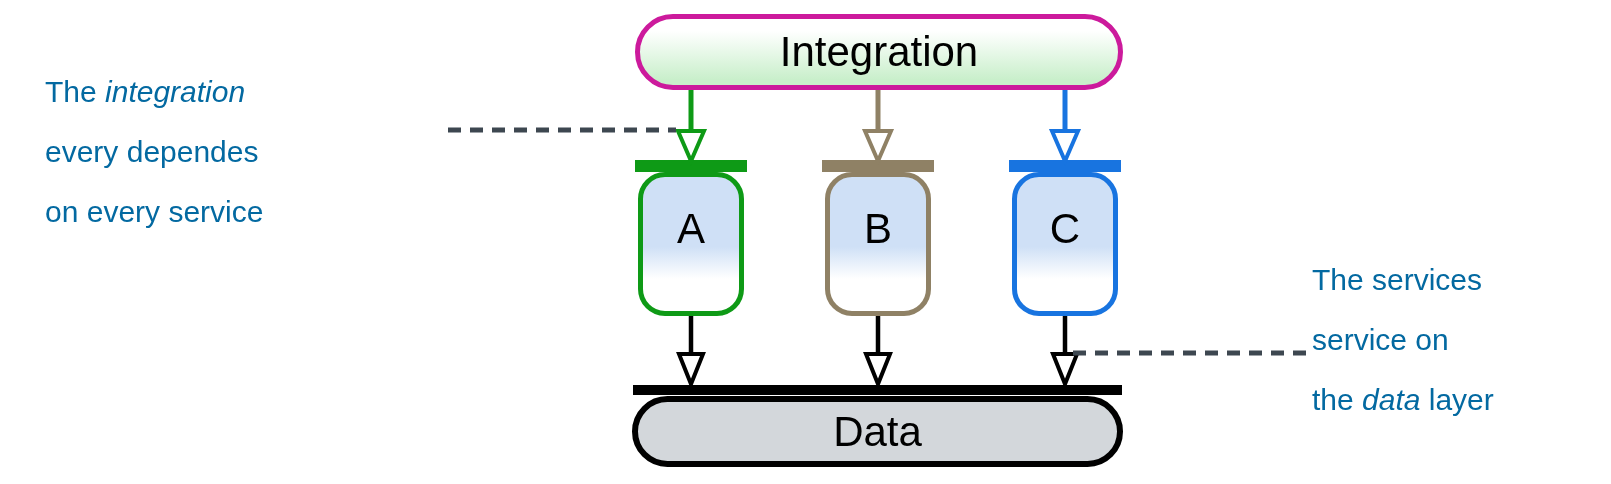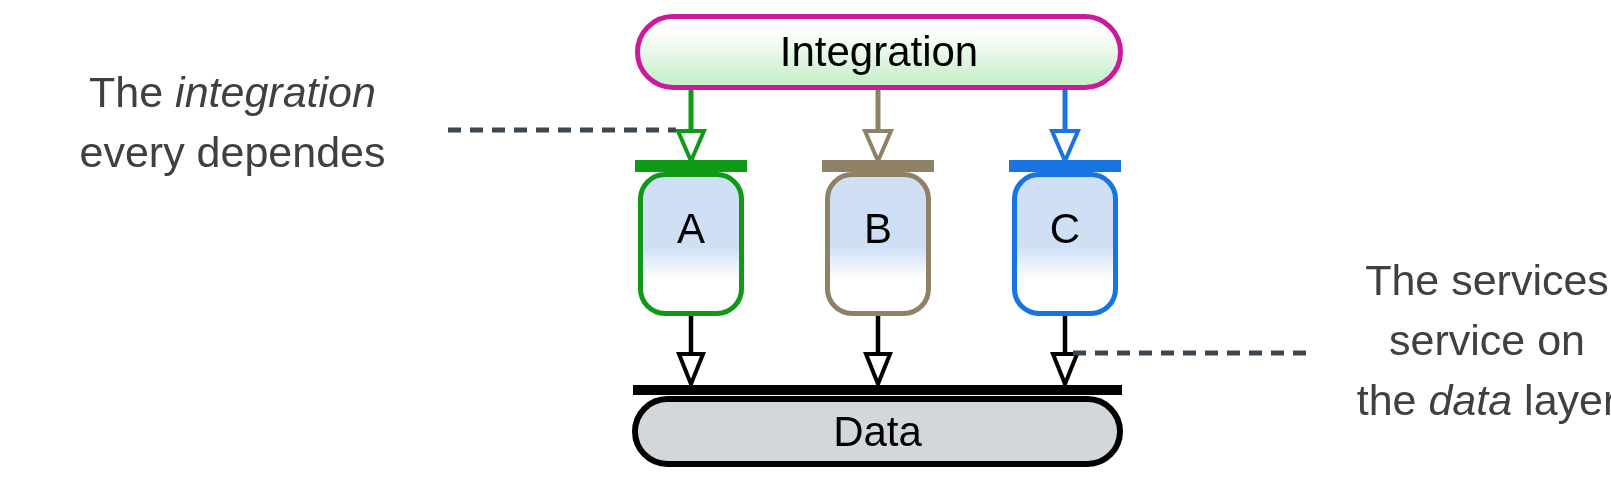--- a/index.html
+++ b/index.html
@@ -54,24 +54,23 @@
     display: flex;
     justify-content: center;
     align-items: flex-start;
     padding-top: 28px;
   }
   .svc-a { left: 598px; border-color: var(--service_a); }
   .svc-b { left: 785px; border-color: var(--service_b); }
   .svc-c { left: 972px; border-color: var(--service_c); }
   .annotation {
     position: absolute;
-    color: #404040;
-    font-size: 43px;
+    color: #0369a1;
+    font-size: 30px;
     line-height: 60px;
-    text-align: center;
     white-space: nowrap;
   }
   .annotation-left  { left: 5px;    top: 62px;  width: 375px; }
   .annotation-right { left: 1272px; top: 250px; width: 350px; }
   .it { font-style: italic; }
 </style>
 </head>
 <body>
 
 <div class="canvas">
@@ -120,20 +119,21 @@
     <span class="node-label">C</span>
   </div>
 
   <div class="pill data-pill">
     <span class="node-label">Data</span>
   </div>
 
   <div class="annotation annotation-left">
     <div><span>The </span><span class="it">integration</span></div>
     <div>every dependes</div>
+    <div>on every service</div>
   </div>
 
   <div class="annotation annotation-right">
     <div>The services</div>
     <div>service on</div>
     <div><span>the </span><span class="it">data</span><span> layer</span></div>
   </div>
 
 </div>
 

